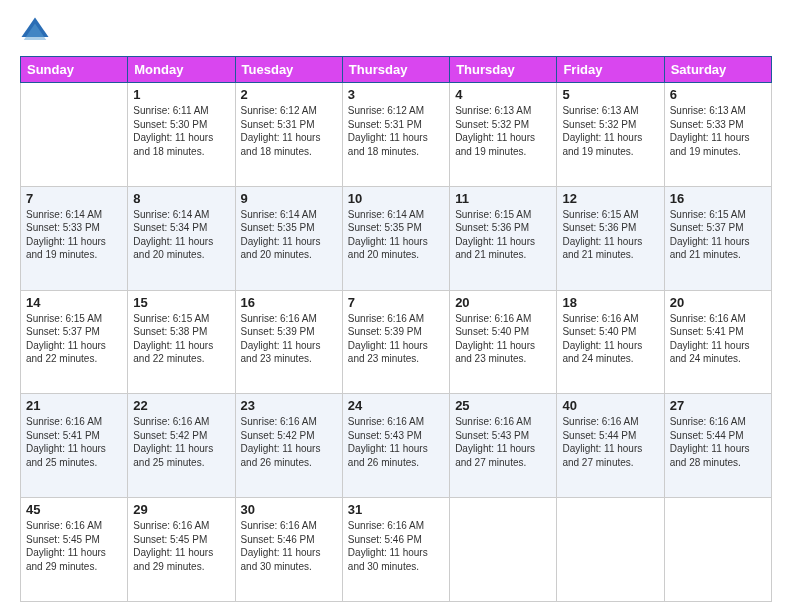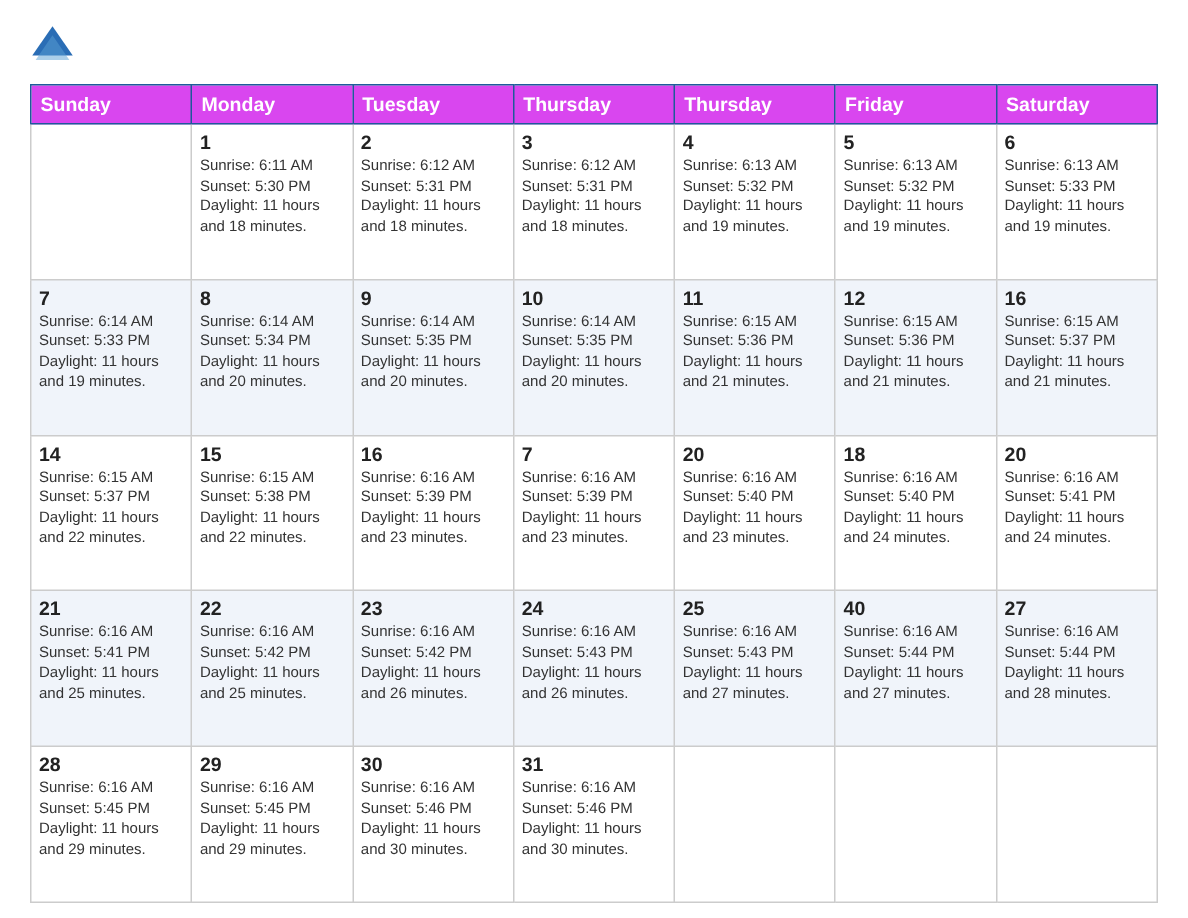--- a/index.html
+++ b/index.html
@@ -333,21 +333,21 @@
           <td>
             <span class="day-num">27</span>
             <div class="day-info" style="white-space: pre-line;">Sunrise: 6:16 AM
 Sunset: 5:44 PM
 Daylight: 11 hours
 and 28 minutes.</div>
           </td>
         </tr>
         <tr>
           <td>
-            <span class="day-num">28</span>
+            <span class="day-num">45</span>
             <div class="day-info" style="white-space: pre-line;">Sunrise: 6:16 AM
 Sunset: 5:45 PM
 Daylight: 11 hours
 and 29 minutes.</div>
           </td>
           <td>
             <span class="day-num">29</span>
             <div class="day-info" style="white-space: pre-line;">Sunrise: 6:16 AM
 Sunset: 5:45 PM
 Daylight: 11 hours

